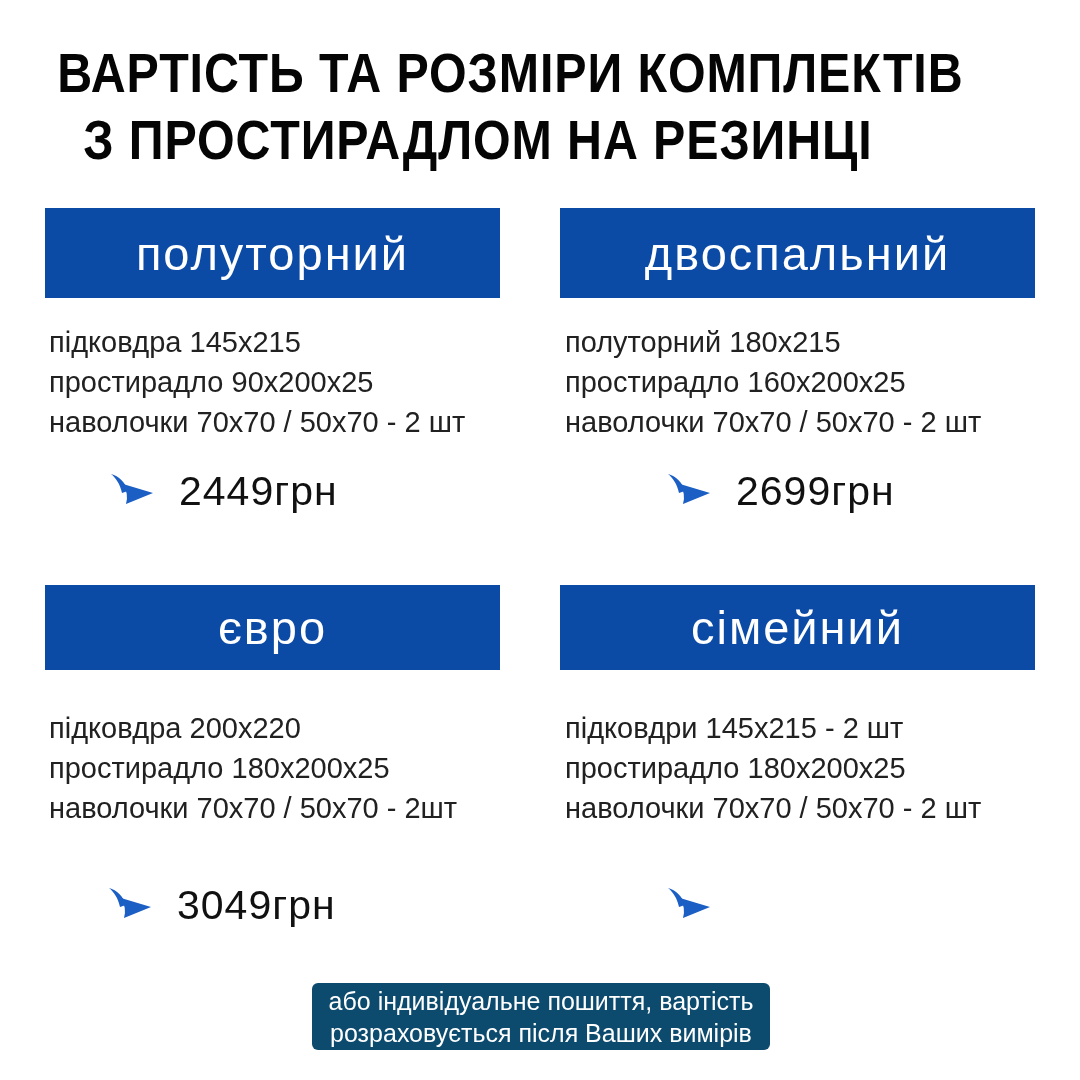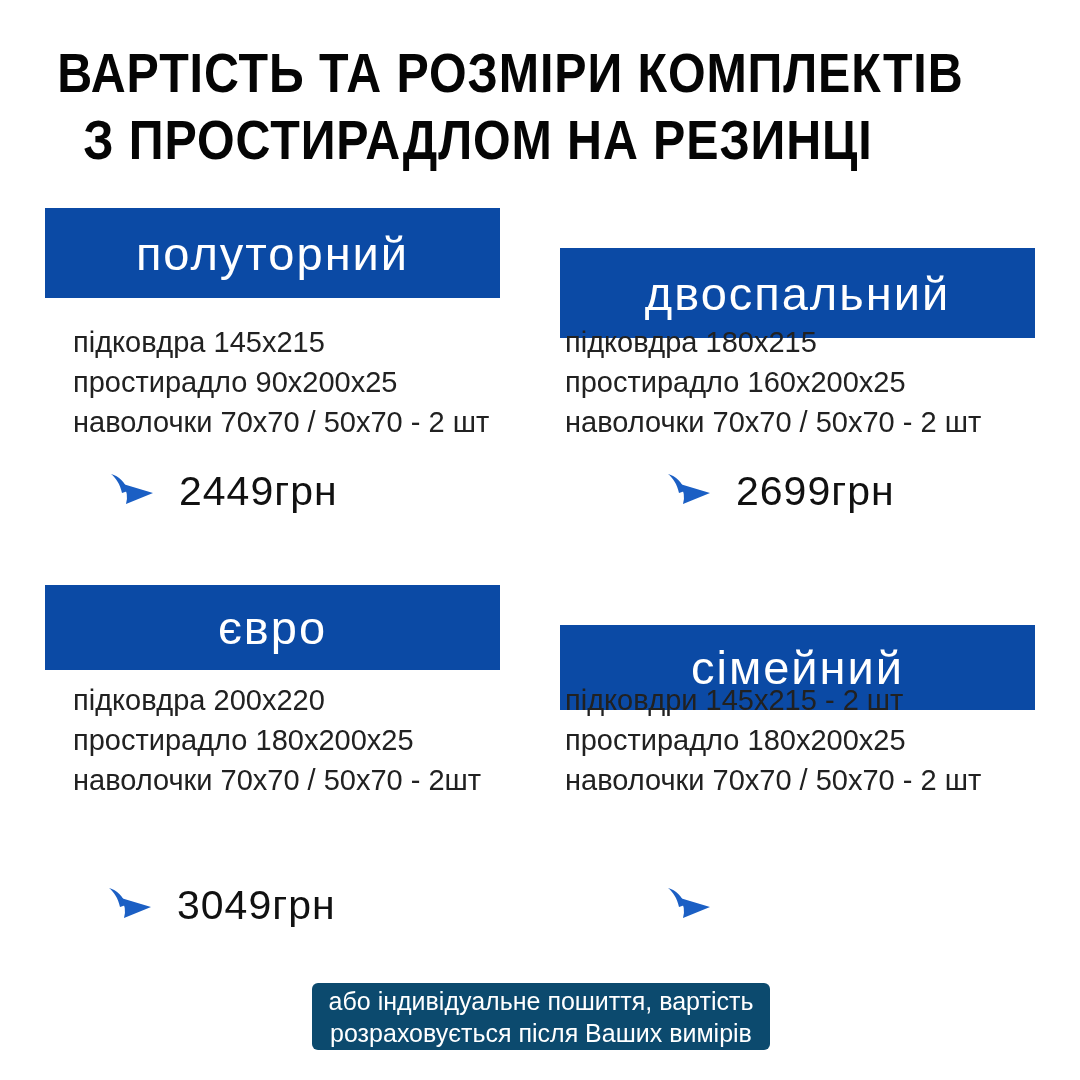--- a/index.html
+++ b/index.html
@@ -14,31 +14,31 @@
   .title .tline{
     display:block;font-size:55px;line-height:67px;letter-spacing:1px;
     transform:scaleX(0.88);transform-origin:center;white-space:nowrap;
   }
   .bar{
     position:absolute;background:#0b4aa5;color:#ffffff;
     display:flex;align-items:center;justify-content:center;
     font-size:47px;letter-spacing:2px;font-weight:400;
   }
   .bar.c1{left:45px;width:455px;}
-  .bar.c2{left:560px;width:475px;margin-top:40px;}
+  .bar.c2{left:560px;width:475px;}
   .bar.r1{top:208px;height:90px;align-items:center;}
   .bar.r2{top:585px;height:85px;}
   .specs{
     position:absolute;color:#212121;font-size:29px;line-height:40px;
     white-space:nowrap;
   }
-  .specs.c1{left:49px;margin-left:24px;}
+  .specs.c1{left:49px;}
   .specs.c2{left:565px;}
   .specs.r1{top:322px;}
-  .specs.r2{top:680px;}
+  .specs.r2{top:708px;}
   .price{
     position:absolute;display:flex;align-items:flex-start;gap:24px;
     color:#111111;font-size:41px;
   }
   .price .num{letter-spacing:1px;}
   .arrow{width:46px;height:34px;flex:0 0 auto;margin-top:4px;}
   .note{
     position:absolute;left:312px;top:983px;width:458px;height:67px;
     background:#0c4a6e;border-radius:6px;color:#ffffff;
     display:flex;flex-direction:column;align-items:center;justify-content:center;
@@ -70,21 +70,21 @@
         <path d="M14 12 L44 21 L17 32 Q20 22 14 12 Z"></path>
       </g>
     </svg>
     <span class="num">2449грн</span>
   </div>
 
   <div class="bar r1 c2">
     <span>двоспальний</span>
   </div>
   <div class="specs r1 c2">
-    <div>підковдра 180х215</div>
+    <div>полуторний 180х215</div>
     <div>простирадло 160х200х25</div>
     <div>наволочки 70х70 / 50х70 - 2 шт</div>
   </div>
   <div class="price" style="left:666px;top:468px;">
     <svg class="arrow" viewBox="0 0 46 34">
       <g fill="#1b5fc4">
         <path d="M2 2 C10 4 16 10 19 19 L13 21 C11 12 7 6 2 2 Z"></path>
         <path d="M14 12 L44 21 L17 32 Q20 22 14 12 Z"></path>
       </g>
     </svg>

